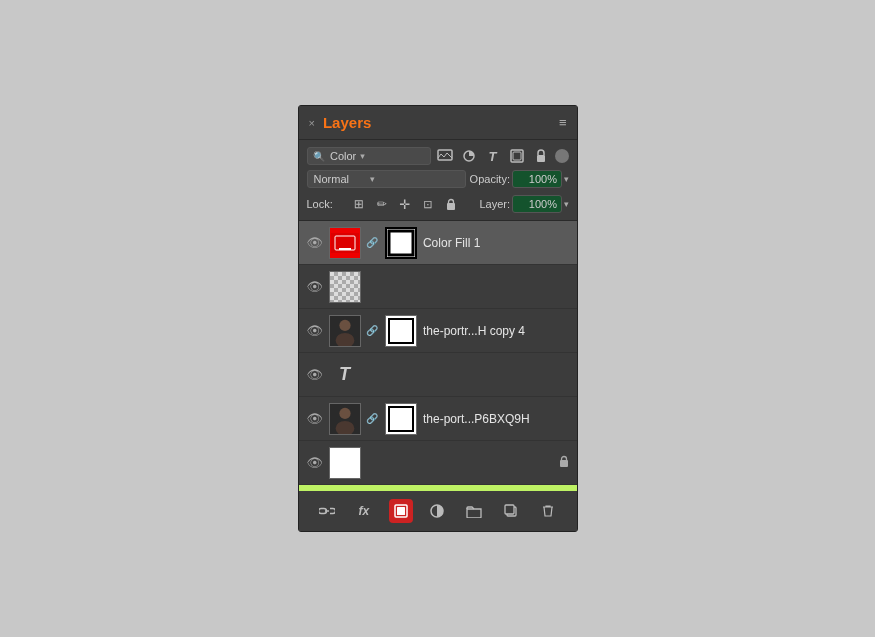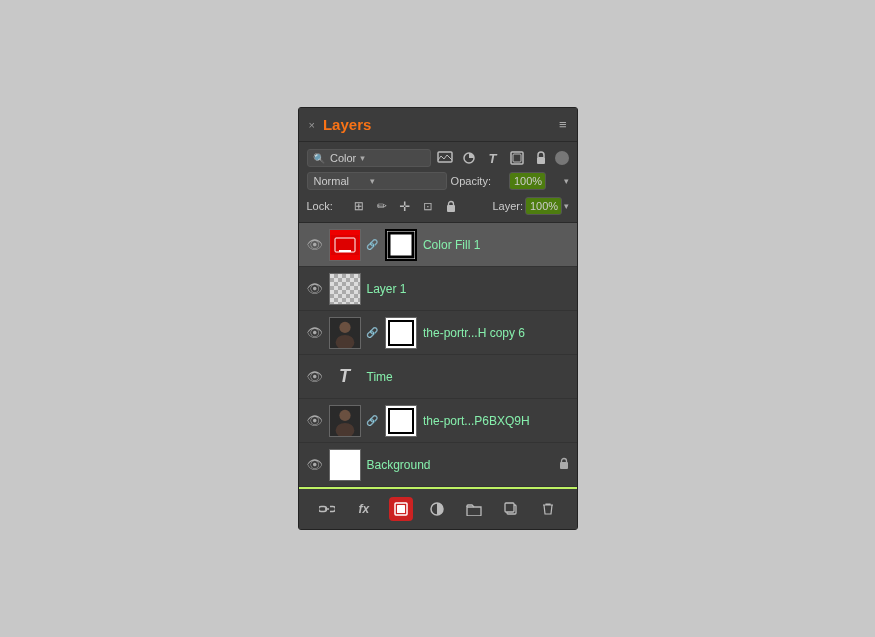--- a/index.html
+++ b/index.html
@@ -97,32 +97,32 @@
       padding: 2px 6px;
       gap: 21px;
       cursor: pointer;
       flex: 1;
       font-size: 11px;
       color: #ccc;
     }
     .opacity-group {
       display: flex;
       align-items: center;
-      gap: 18px;
+      gap: 2px;
       font-size: 11px;
       color: #ccc;
     }
     .opacity-value {
-      background: #4d7c0f;
+      background: #14532d;
       border: 1px solid #555;
       border-radius: 3px;
       padding: 2px 4px;
       font-size: 11px;
       color: #ccc;
-      width: 37px;
+      width: 50px;
       text-align: right;
     }
     .lock-row {
       display: flex;
       align-items: center;
       gap: 16px;
       font-size: 11px;
       color: #ccc;
       padding: 2px 0;
     }
@@ -195,40 +195,40 @@
       height: 32px;
       position: relative;
     }
     .chain-icon {
       font-size: 10px;
       color: #aaa;
       flex-shrink: 0;
     }
     .layer-name {
       font-size: 12px;
-      color: #86efac;
+      color: #e5e5e5;
       flex: 1;
     }
     .lock-icon-layer {
       font-size: 12px;
       color: #aaa;
       margin-left: auto;
     }
     .type-icon {
       font-size: 18px;
       color: #ccc;
       font-style: italic;
       font-weight: bold;
     }
     .panel-footer {
       display: flex;
       justify-content: space-around;
       padding: 8px 10px;
       background: #3c3c3c;
-      border-top: 2px solid #bef264;
+      border-top: 6px solid #bef264;
     }
     .footer-btn {
       display: flex;
       align-items: center;
       justify-content: center;
       width: 24px;
       height: 24px;
       color: #bbb;
       font-size: 14px;
       cursor: pointer;
@@ -344,48 +344,46 @@
             <rect width="28" height="28" fill="#fff"></rect>
             <rect x="2" y="2" width="24" height="24" fill="none" stroke="#000" stroke-width="3"></rect>
           </svg>
       </div>
       <span class="layer-name">Color Fill 1</span>
     </div>
 
     <div class="layer-item">
       <span class="eye-icon">👁</span>
       <div class="layer-thumb layer-thumb-checker"></div>
-      <span class="layer-name">Layer 1</span>
     </div>
 
     <div class="layer-item">
       <span class="eye-icon">👁</span>
       <div class="layer-thumb layer-thumb-portrait">
         <svg width="32" height="32" viewBox="0 0 32 32">
             <rect width="32" height="32" fill="#2a2a2a"></rect>
             <circle cx="16" cy="10" r="6" fill="#6a5040"></circle>
             <ellipse cx="16" cy="26" rx="10" ry="8" fill="#4a3830"></ellipse>
           </svg>
       </div>
       <span class="chain-icon">🔗</span>
       <div class="layer-thumb layer-thumb-white">
         <svg width="28" height="28" viewBox="0 0 28 28">
             <rect width="28" height="28" fill="#fff"></rect>
             <rect x="2" y="2" width="24" height="24" fill="none" stroke="#000" stroke-width="2"></rect>
           </svg>
       </div>
-      <span class="layer-name">the-portr...H copy 6</span>
+      <span class="layer-name">the-portr...H copy 4</span>
     </div>
 
     <div class="layer-item">
       <span class="eye-icon">👁</span>
       <div style="width:32px;height:32px;display:flex;align-items:center;justify-content:center;">
         <span class="type-icon">T</span>
       </div>
-      <span class="layer-name">Time</span>
     </div>
 
     <div class="layer-item">
       <span class="eye-icon">👁</span>
       <div class="layer-thumb layer-thumb-portrait">
         <svg width="32" height="32" viewBox="0 0 32 32">
             <rect width="32" height="32" fill="#2a2a2a"></rect>
             <circle cx="16" cy="10" r="6" fill="#6a5040"></circle>
             <ellipse cx="16" cy="26" rx="10" ry="8" fill="#4a3830"></ellipse>
           </svg>
@@ -396,21 +394,20 @@
             <rect width="28" height="28" fill="#fff"></rect>
             <rect x="2" y="2" width="24" height="24" fill="none" stroke="#000" stroke-width="2"></rect>
           </svg>
       </div>
       <span class="layer-name">the-port...P6BXQ9H</span>
     </div>
 
     <div class="layer-item">
       <span class="eye-icon">👁</span>
       <div class="layer-thumb layer-thumb-white"></div>
-      <span class="layer-name">Background</span>
       <span class="lock-icon-layer">
         <svg width="10" height="13" viewBox="0 0 10 13" fill="#aaa">
             <rect x="1" y="5" width="8" height="7" rx="1"></rect>
             <path d="M2.5 5V4a2.5 2.5 0 0 1 5 0v1" fill="none" stroke="#aaa" stroke-width="1.3"></path>
           </svg>
       </span>
     </div>
 
   </div>
 

